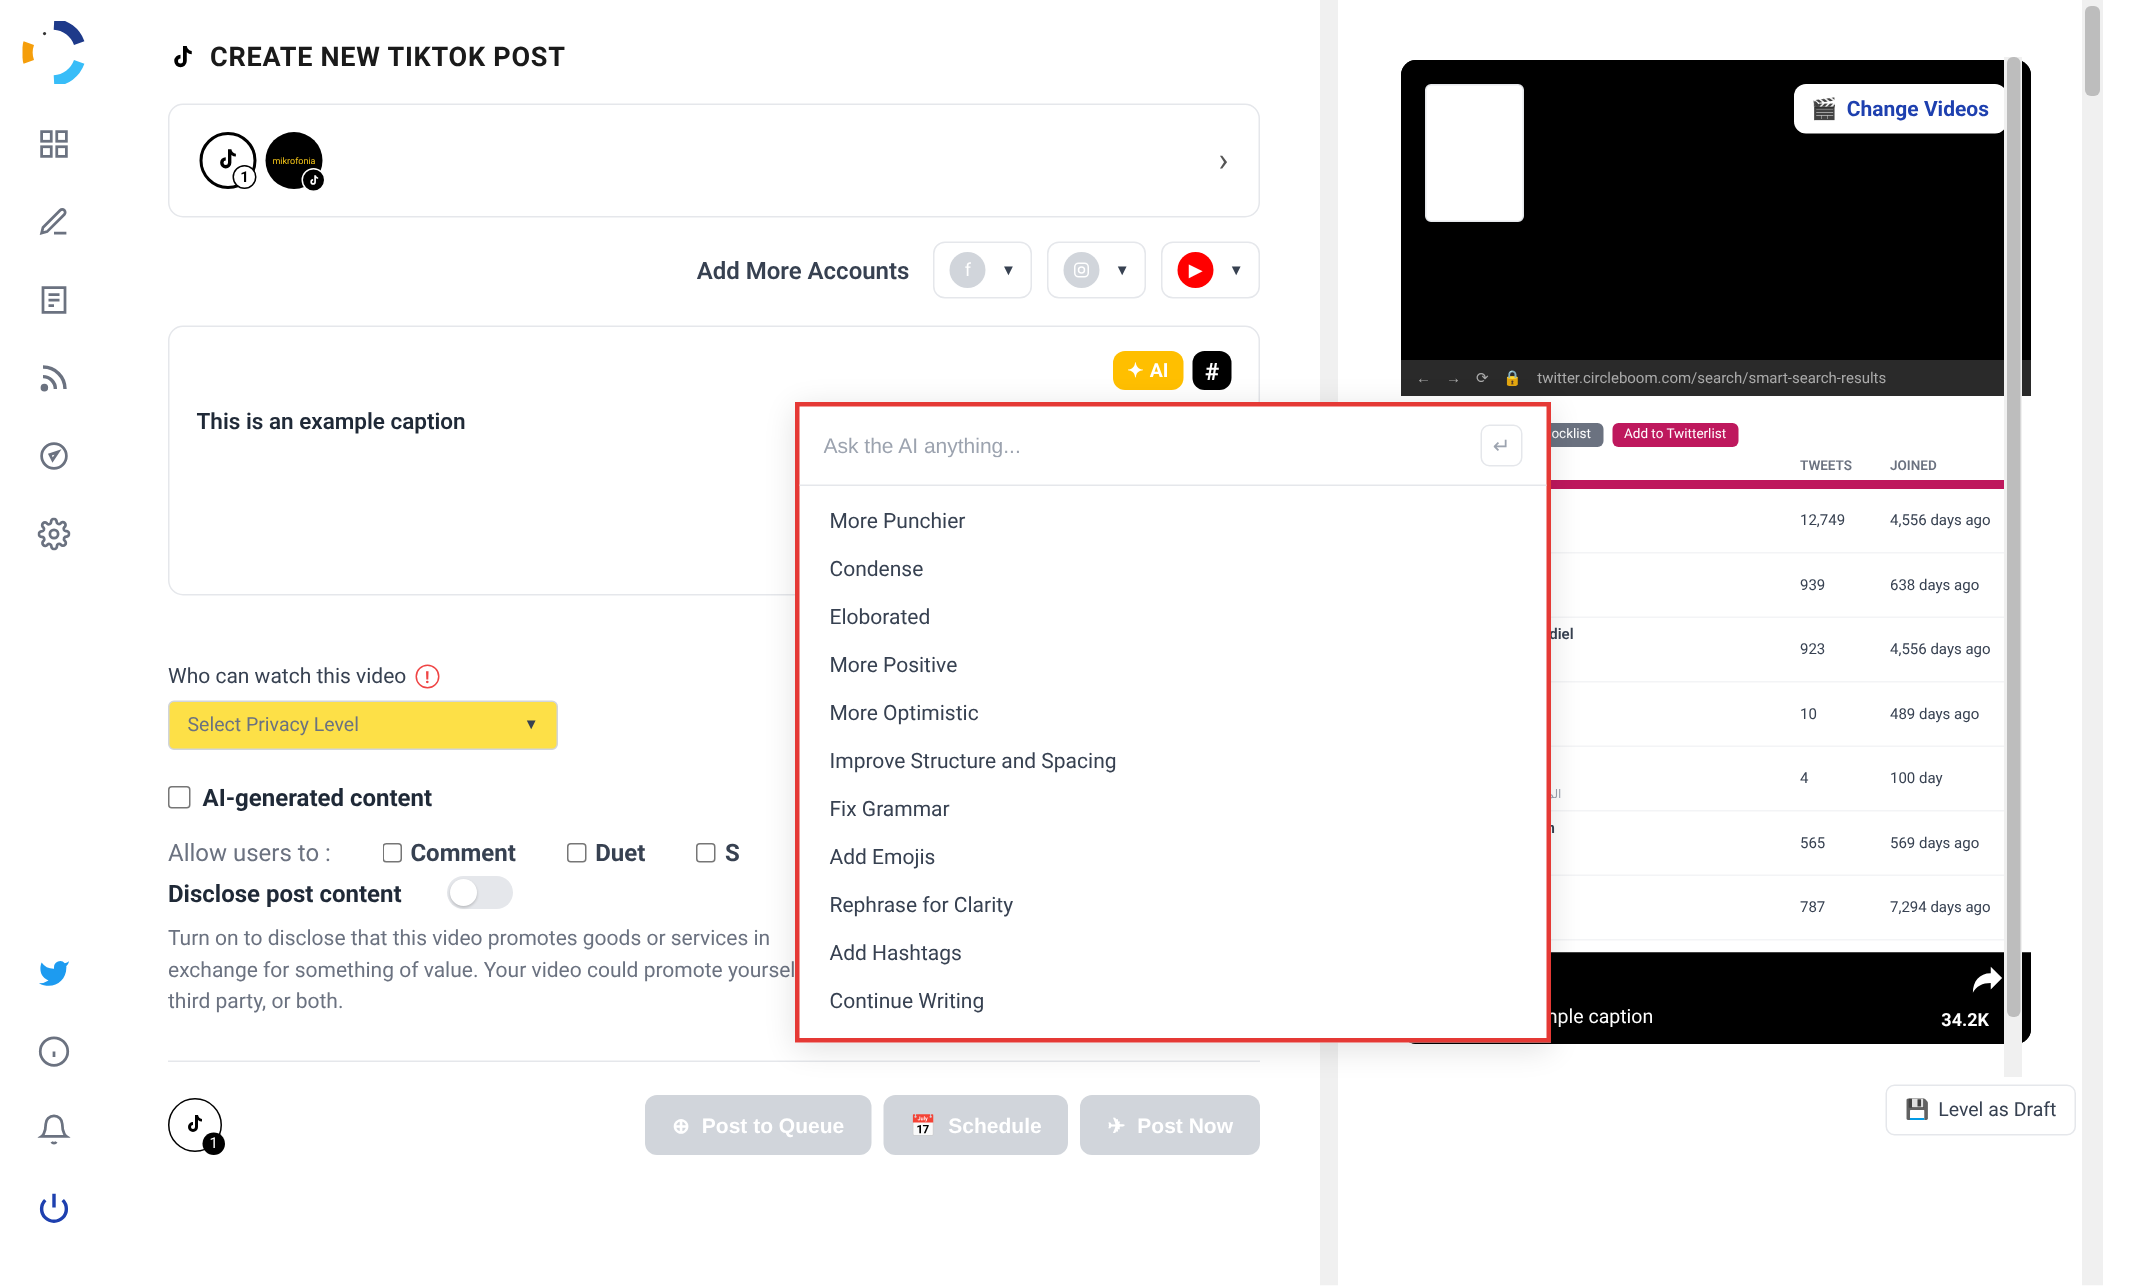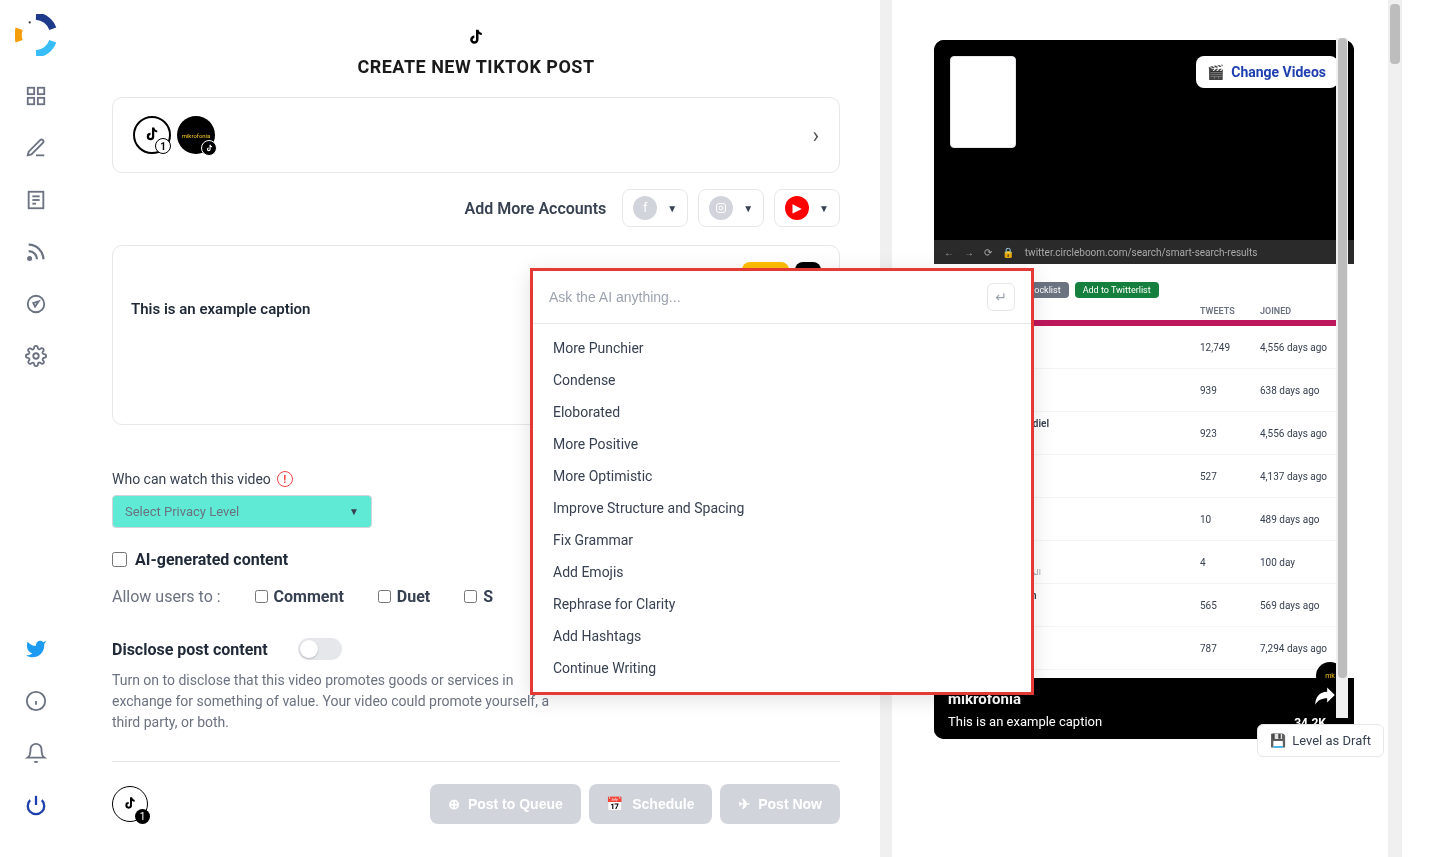--- a/index.html
+++ b/index.html
@@ -3,21 +3,21 @@
 <meta charset="utf-8">
 <style>
 * { box-sizing: border-box; margin: 0; padding: 0; }
 body { font-family: -apple-system, BlinkMacSystemFont, "Segoe UI", Roboto, sans-serif; background: #fff; color: #333; overflow: hidden; }
 .app { display: flex; height: 857px; }
 .sidebar-left { width: 72px; background: #fff; display: flex; flex-direction: column; align-items: center; padding-top: 14px; gap: 28px; }
 .logo { width: 42px; height: 42px; position: relative; }
 .sidebar-icon { width: 24px; height: 24px; color: #6b7280; cursor: pointer; display:flex; align-items:center; justify-content:center; }
 .sidebar-left .spacer { flex: 1; }
 .main { flex: 1; padding: 28px 40px 0 40px; overflow-y: auto; position: relative; border-right: 12px solid #f0f0f0; max-width: 820px;}
-.page-title { display: flex; align-items: center; gap: 8px; font-weight: 700; font-size: 18px; letter-spacing: 0.5px; color: #1a1a1a; margin-bottom: 20px; flex-direction: column; }
+.page-title { display: flex; align-items: center; gap: 8px; font-weight: 700; font-size: 18px; letter-spacing: 0.5px; color: #1a1a1a; margin-bottom: 20px; }
 .tiktok-title-icon { width: 20px; height: 20px; display:inline-block;}
 .accounts-bar { border: 1px solid #e5e7eb; border-radius: 10px; padding: 18px 20px; display: flex; align-items: center; justify-content: space-between; margin-bottom: 16px; }
 .accounts-left { display: flex; gap: 6px; align-items: center; }
 .acct-badge { width: 38px; height: 38px; border-radius: 50%; background: #000; position: relative; display:flex;align-items:center;justify-content:center;}
 .acct-badge .small { position: absolute; bottom: -2px; right: -2px; background: #fff; color:#000; border: 1px solid #000; border-radius: 50%; width: 16px; height: 16px; font-size: 10px; display:flex;align-items:center;justify-content:center; font-weight:700;}
 .acct-badge.logo2{font-size:9px;color:#f5c518;}
 .chevron { font-size: 22px; color: #555; cursor:pointer;}
 .add-accounts-row { display: flex; justify-content: flex-end; align-items: center; gap: 10px; margin-bottom: 18px; }
 .add-accounts-label { font-weight: 600; color: #374151; margin-right: 6px; margin-left: 36px; }
 .dropdown-pill { border: 1px solid #e5e7eb; border-radius: 8px; padding: 6px 10px; display: flex; align-items: center; gap: 10px; cursor:pointer; background:#fff;}
@@ -27,26 +27,26 @@
 .yt{background:#ff0000;}
 .caret{font-size:10px;color:#374151;}
 .caption-box { border: 1px solid #e5e7eb; border-radius: 10px; padding: 16px 18px; position: relative; min-height: 180px; }
 .caption-tools { display:flex; justify-content:flex-end; gap:6px; margin-bottom:12px;}
 .ai-pill { background:#ffbf00; color:#fff; border-radius:8px; padding:4px 10px; font-weight:700; font-size:13px; display:flex;align-items:center;gap:4px;cursor:pointer;}
 .hash-pill { background:#000; color:#fff; border-radius:8px; width:26px; height:26px; display:flex;align-items:center;justify-content:center;font-weight:700;cursor:pointer;}
 .caption-text{ font-size:15px; color:#1f2937; font-weight:600;}
 .privacy-row{ margin-top:46px;}
 .privacy-label{ font-size:14px; color:#374151; display:flex;align-items:center;gap:6px;}
 .warn{ color:#ef4444; border:1.5px solid #ef4444; border-radius:50%; width:16px;height:16px;font-size:11px;display:inline-flex;align-items:center;justify-content:center;font-weight:700;}
-.select-priv{ margin-top:8px; border:1px solid #d1d5db; border-radius:4px; padding:8px 12px; width:260px; display:flex;justify-content:space-between;align-items:center; background:#5eead4; cursor:pointer; font-size:13px; color:#6b7280;}
+.select-priv{ margin-top:8px; border:1px solid #d1d5db; border-radius:4px; padding:8px 12px; width:260px; display:flex;justify-content:space-between;align-items:center; background:#fde047; cursor:pointer; font-size:13px; color:#6b7280;}
 .check-row{ margin-top:22px; display:flex; align-items:center; gap:8px; font-weight:700; color:#1f2937;}
 .check-row input{ width:15px;height:15px;}
 .allow-row{ margin-top:18px; display:flex; align-items:center; gap:34px; color:#6b7280;}
 .allow-row .cb{ display:flex;align-items:center;gap:6px; font-weight:700; color:#374151;}
-.disclose-row{ margin-top:32px; display:flex; align-items:center; gap:30px;}
+.disclose-row{ margin-top:6px; display:flex; align-items:center; gap:30px;}
 .disclose-row .title{ font-weight:700; color:#1f2937;}
 .toggle{ width:44px;height:22px; background:#e5e7eb; border-radius:999px; position:relative; cursor:pointer;}
 .toggle .knob{ width:18px;height:18px; background:#fff; border-radius:50%; position:absolute; top:2px; left:2px; box-shadow:0 1px 2px rgba(0,0,0,0.2);}
 .disclose-desc{ margin-top:10px; color:#6b7280; font-size:14px; max-width:440px; line-height:1.5;}
 .bottom-actions{ border-top:1px solid #e5e7eb; margin-top:28px; padding:22px 0; display:flex; align-items:center; justify-content:space-between;}
 .bottom-left{}
 .post-target{ width:36px;height:36px;border-radius:50%; border:1.5px solid #000; display:flex;align-items:center;justify-content:center; position:relative;}
 .post-target .num{ position:absolute; bottom:-3px; right:-3px; width:15px;height:15px; border-radius:50%; background:#000; color:#fff; font-size:10px; display:flex;align-items:center;justify-content:center;}
 .bottom-right{ display:flex; gap:8px;}
 .big-btn{ background:#d1d5db; color:#fff; border:none; border-radius:8px; padding:12px 18px; font-weight:700; font-size:14px; display:flex;align-items:center;gap:8px;cursor:pointer;}
@@ -76,21 +76,21 @@
 .share-icon{ position:absolute; right:14px; top:4px; color:#fff; font-size:26px;}
 .share-count{ position:absolute; right:28px; top:38px; font-weight:700; font-size:12px;}
 .preview-user{ font-weight:700; font-size:15px;}
 .preview-cap{ margin-top:6px; font-size:13px;}
 .save-draft{ position:absolute; bottom:100px; right:18px; background:#fff; border:1px solid #e5e7eb; border-radius:6px; padding:8px 12px; font-size:13px; display:flex;align-items:center;gap:6px;cursor:pointer; color:#374151;}
 .scroll-track{ position:absolute; right:0; top:0; width:14px; height:100%; background:#f0f0f0;}
 .scroll-thumb{ position:absolute; right:2px; width:10px; background:#bdbdbd; border-radius:4px;}
 .top-chips{ position:absolute; top:18px; left:56px; display:flex; gap:6px;}
 .chip{ border-radius:4px; padding:3px 8px; font-size:9px;color:#fff;}
 .chip.block{ background:#6b7280;}
-.chip.tw{ background:#15803d;}
+.chip.tw{ background:#be185d;}
 .circ-logo{ position:absolute; top:14px; left:12px; width:26px;height:26px; border-radius:50%; background:#fff; border:1px solid #e5e7eb;}
 .hl{ background:#fff176;}
 </style>
 </head>
 <body>
 
 <div class="app">
 
   <div class="sidebar-left">
     <div class="logo">
@@ -371,29 +371,20 @@
               <div class="tbl-name">
                 <span class="nm">AnabelSánchezBurdiel</span>
                 <span class="hn">@alburdie</span>
                 <span class="loc">📍 España</span>
               </div>
               <div>923</div>
               <div>4,556 days ago</div>
             </div>
             <div class="tbl-row">
               <div class="tbl-name">
-                <span class="nm"><span class="hl">Taiwo</span> David Craig</span>
-                <span class="hn">@Craig<span class="hl">Tales</span></span>
-                <span class="loc">📍 Lagos, Nigeria</span>
-              </div>
-              <div>527</div>
-              <div>4,137 days ago</div>
-            </div>
-            <div class="tbl-row">
-              <div class="tbl-name">
                 <span class="nm">Digital pratisha</span>
                 <span class="hn">@Digitalpratish1</span>
                 <span class="loc">📍 dehli india</span>
               </div>
               <div>10</div>
               <div>489 days ago</div>
             </div>
             <div class="tbl-row">
               <div class="tbl-name">
                 <span class="nm">Salma Jaber</span>

